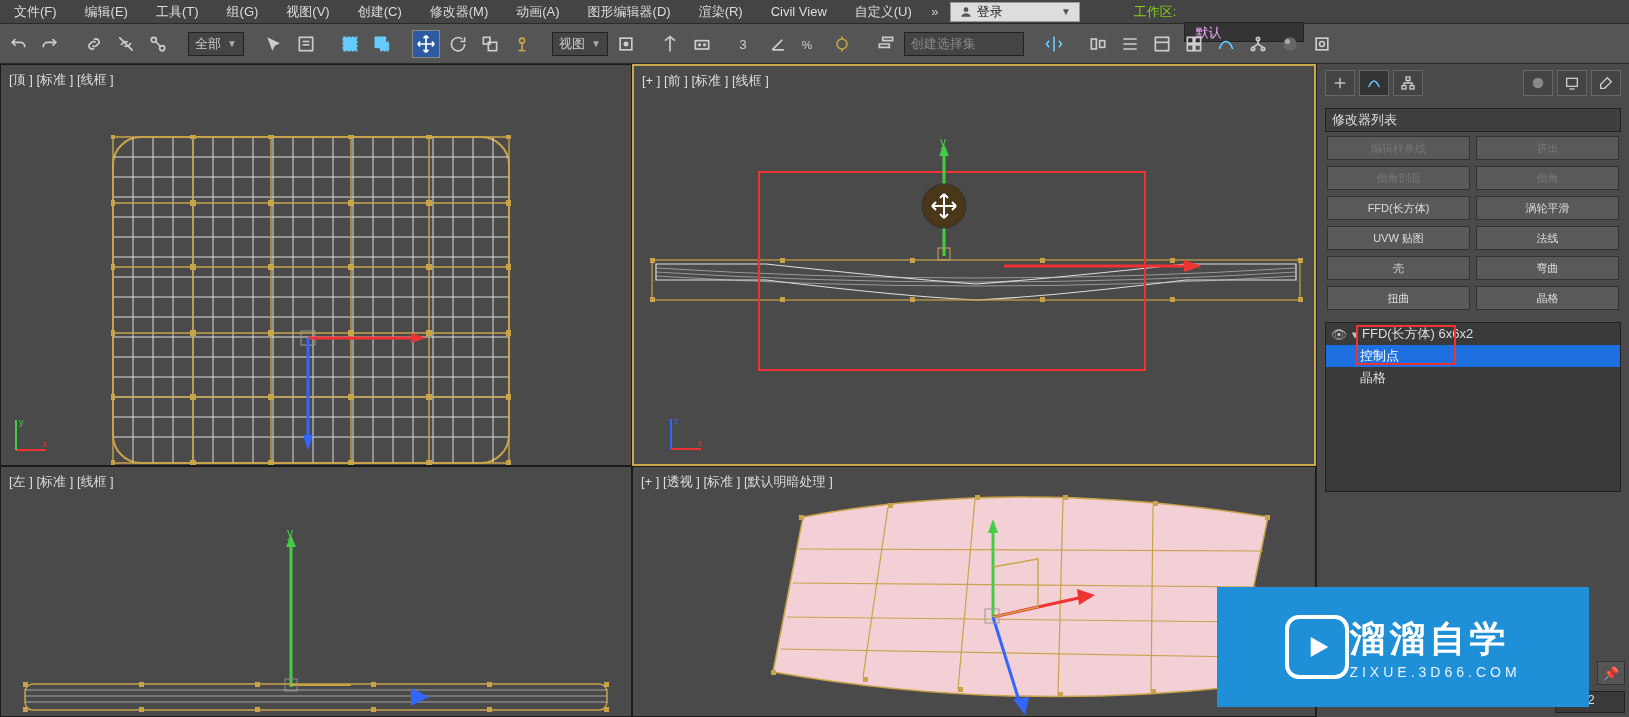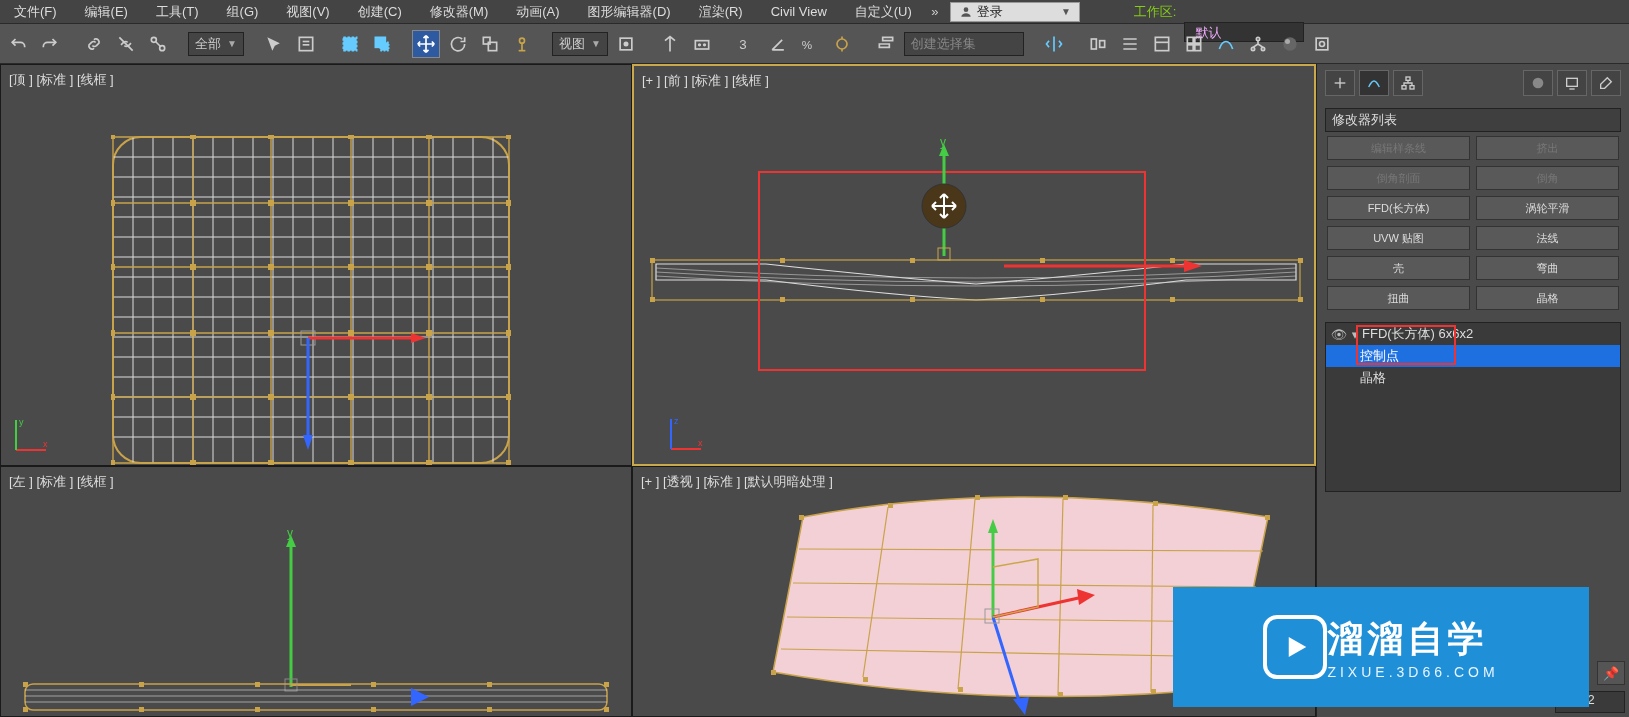--- a/index.html
+++ b/index.html
@@ -147,21 +147,21 @@
   .rp-bicon { width:28px; height:24px; background:#555; border:1px solid #333;
     display:flex; align-items:center; justify-content:center; color:#caa84a; }
   .small-input {
     width:70px; height:22px; background:#3a3a3a; border:1px solid #222;
     color:#ddd; padding:0 4px;
   }
 
   
   .watermark {
     position:absolute; right:40px; bottom:10px;
-    width:416px; height:120px;
+    width:372px; height:120px;
     background:#1f8fd8;
     display:flex; align-items:center; justify-content:center; 
     color:#fff; z-index:50;
   }
   .watermark .play {
     width:64px; height:64px; border:4px solid #fff; border-radius:14px;
     display:flex; align-items:center; justify-content:center;
   }
   .watermark .txt { display:flex; flex-direction:column; }
   .watermark .t1 { font-size:36px; font-weight:bold; letter-spacing:4px; }

